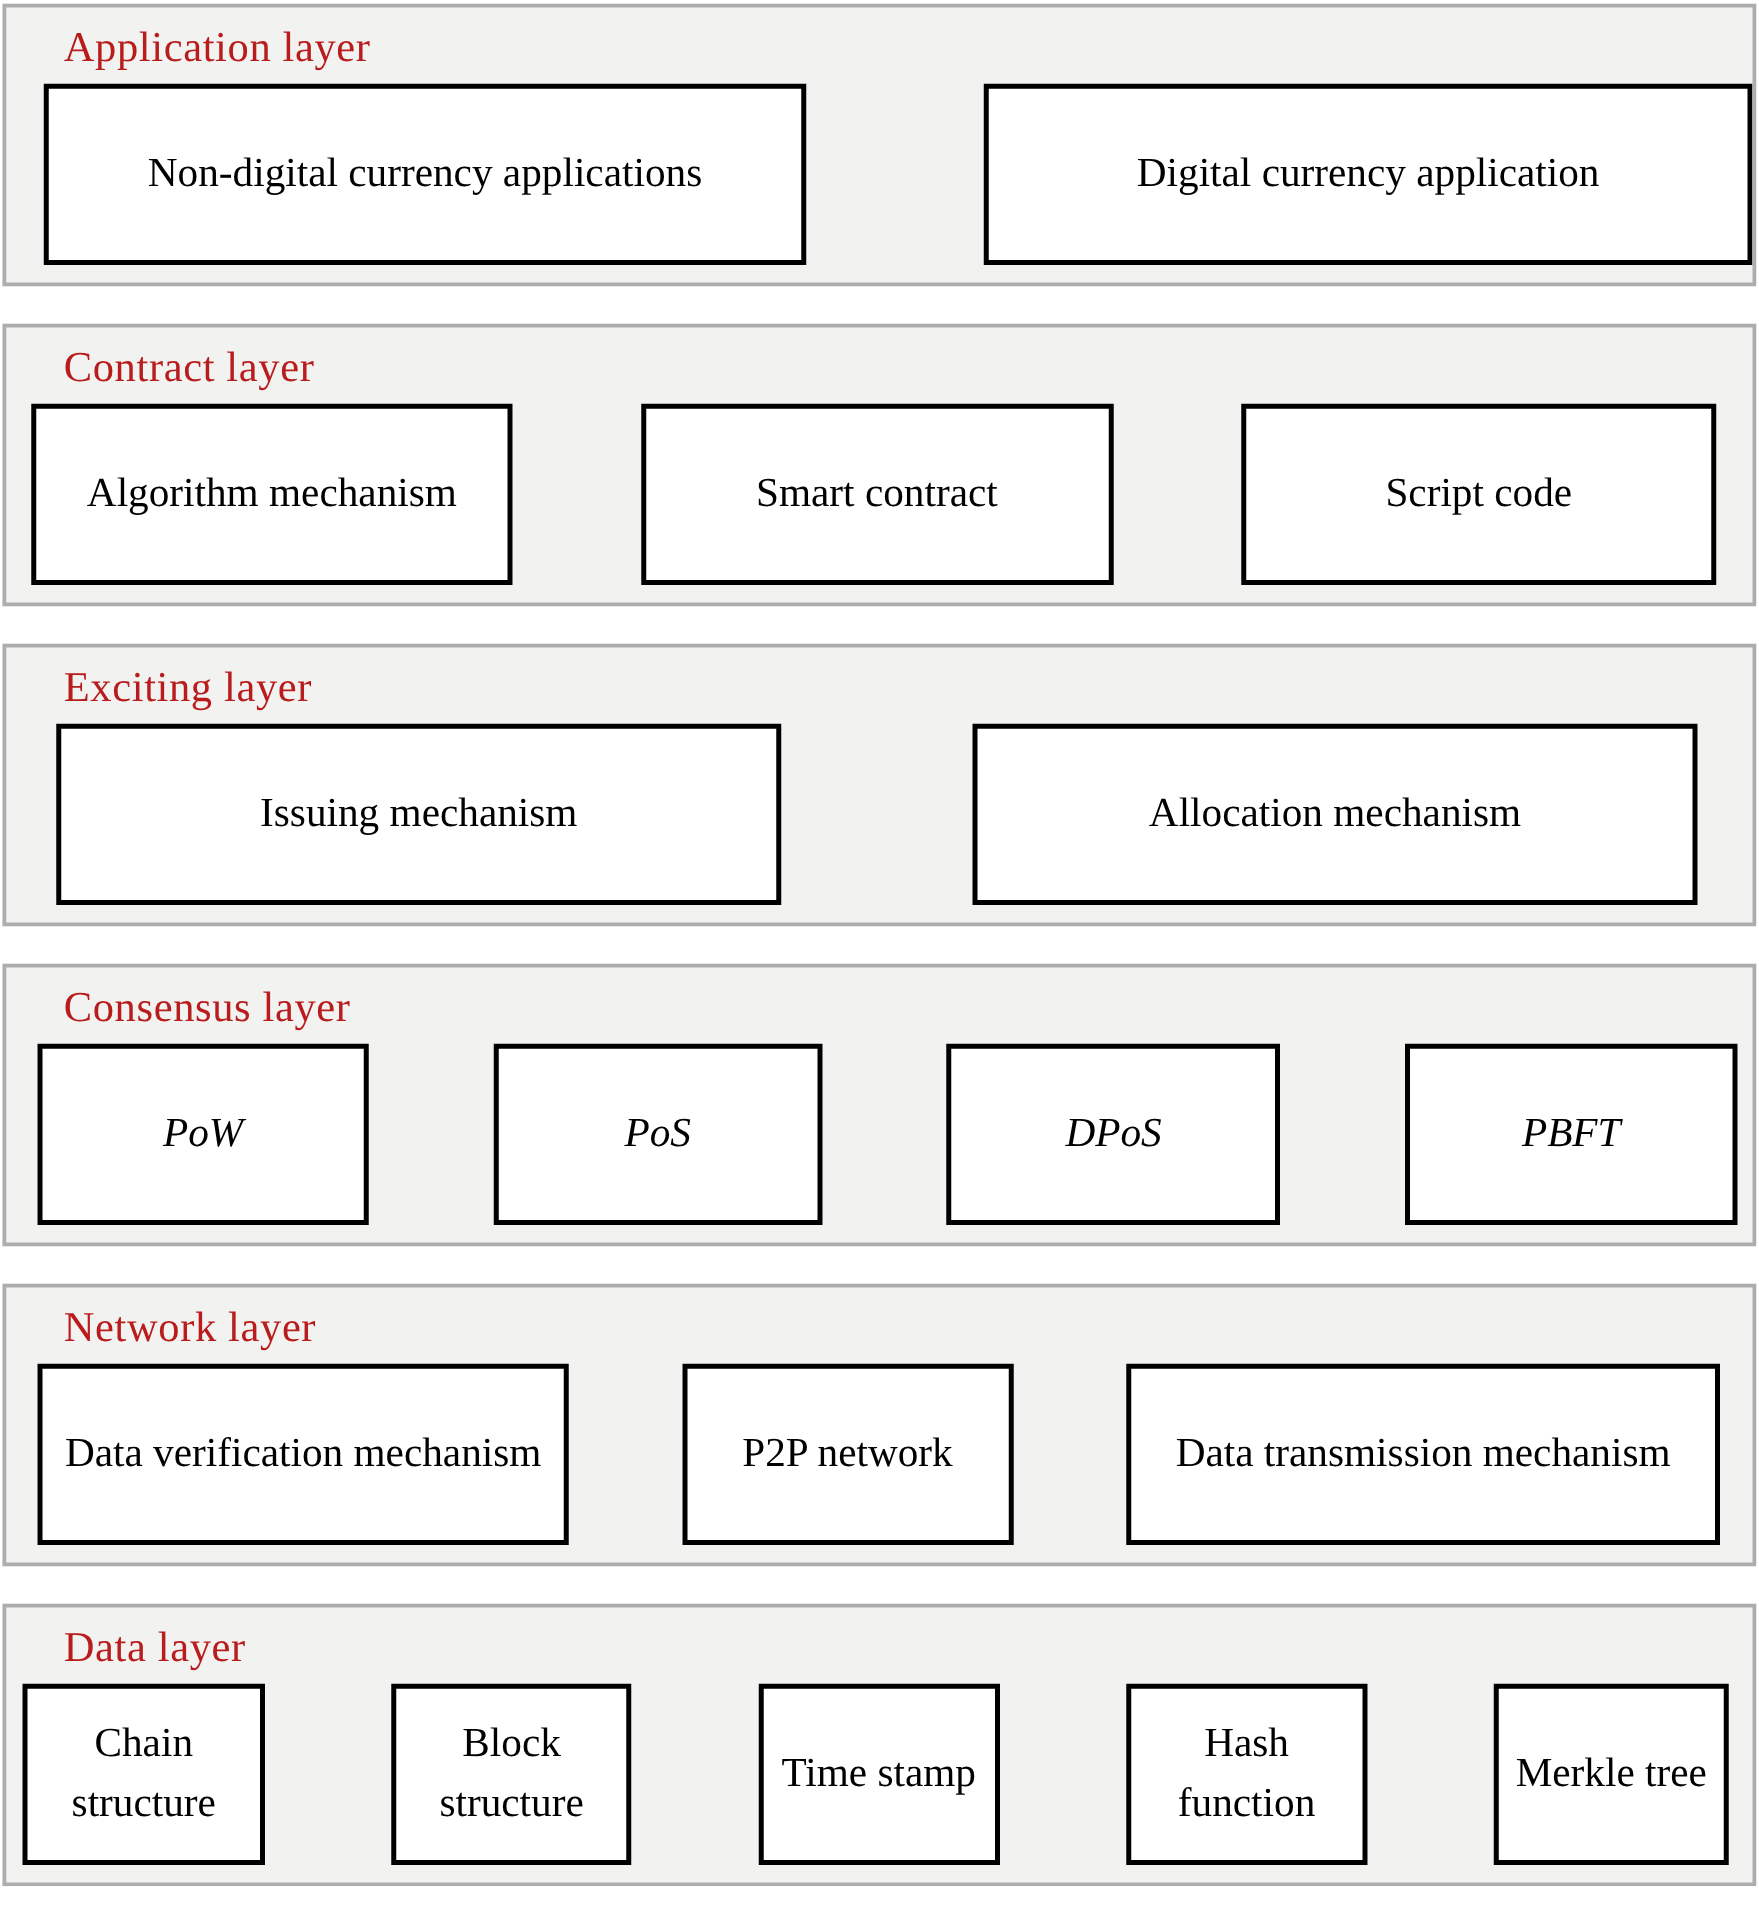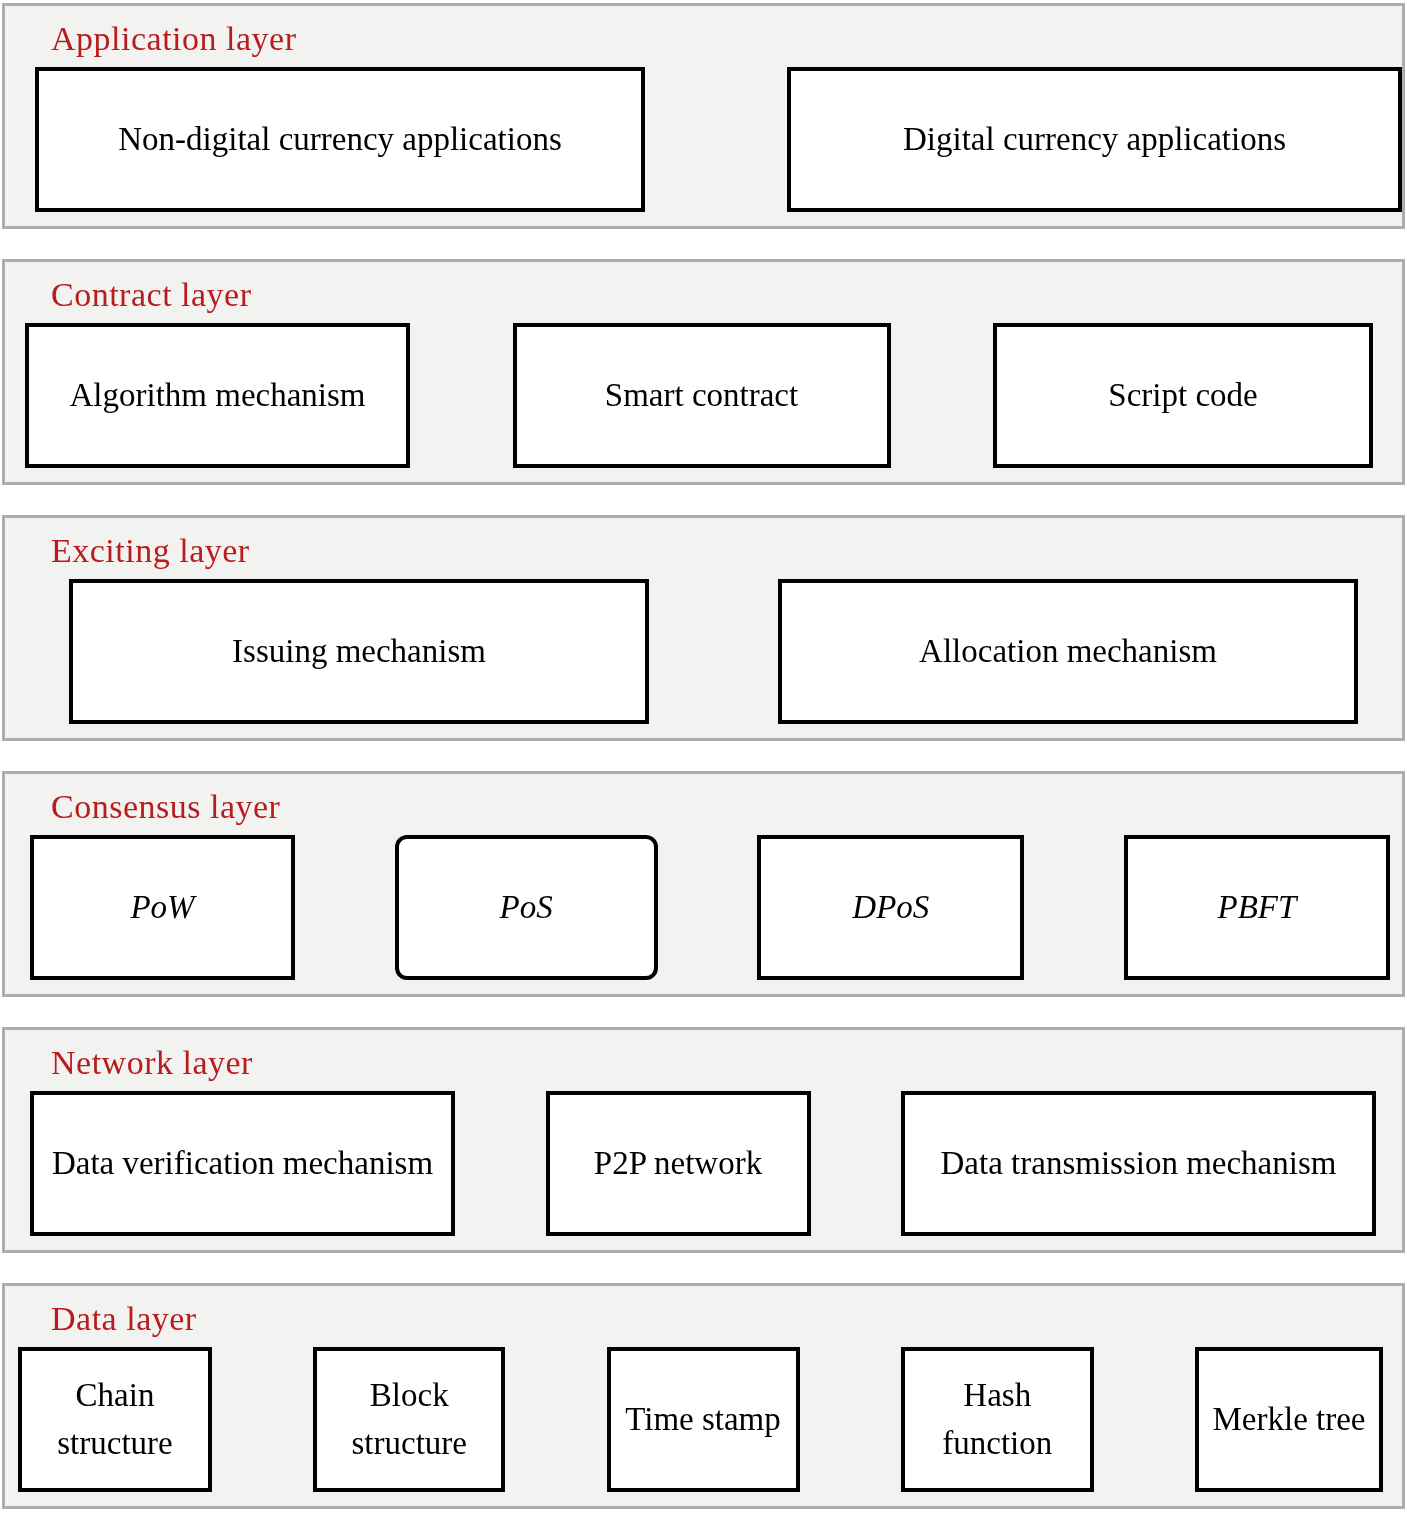--- a/index.html
+++ b/index.html
@@ -53,27 +53,27 @@
   
   .layer-application .row { padding-left: 30px; }
   .layer-application .box:nth-child(1) { width: 610px; }
   .layer-application .box:nth-child(2) { width: 615px; }
 
   .layer-contract .row { padding-left: 20px; padding-right: 29px; }
   .layer-contract .box:nth-child(1) { width: 385px; }
   .layer-contract .box:nth-child(2) { width: 378px; }
   .layer-contract .box:nth-child(3) { width: 380px; }
 
-  .layer-exciting .row { padding-left: 40px; padding-right: 44px; margin-left: 24px; }
+  .layer-exciting .row { padding-left: 40px; padding-right: 44px; }
   .layer-exciting .box:nth-child(1) { width: 580px; }
   .layer-exciting .box:nth-child(2) { width: 580px; }
 
   .layer-consensus .row { padding-left: 25px; padding-right: 12px; font-style: italic; }
   .layer-consensus .box:nth-child(1) { width: 265px; }
-  .layer-consensus .box:nth-child(2) { width: 263px; border-radius: 12px; }
+  .layer-consensus .box:nth-child(2) { width: 263px; }
   .layer-consensus .box:nth-child(3) { width: 267px; }
   .layer-consensus .box:nth-child(4) { width: 266px; }
 
   .layer-network .row { padding-left: 25px; padding-right: 26px; }
   .layer-network .box:nth-child(1) { width: 425px; }
   .layer-network .box:nth-child(2) { width: 265px; }
   .layer-network .box:nth-child(3) { width: 475px; }
 
   .layer-data .row { padding-left: 13px; padding-right: 19px; }
   .layer-data .box:nth-child(1) { width: 194px; }
@@ -83,21 +83,21 @@
   .layer-data .box:nth-child(5) { width: 188px; }
   .layer-data .box:nth-child(6) { width: 263px; }
 </style>
 </head>
 <body>
 
 <div class="layer layer-application">
   <div class="layer-title">Application layer</div>
   <div class="row">
     <div class="box">Non-digital currency applications</div>
-    <div class="box">Digital currency applications</div>
+    <div class="box">Digital currency application</div>
   </div>
 </div>
 
 <div class="layer layer-contract">
   <div class="layer-title">Contract layer</div>
   <div class="row">
     <div class="box">Algorithm mechanism</div>
     <div class="box">Smart contract</div>
     <div class="box">Script code</div>
   </div>

